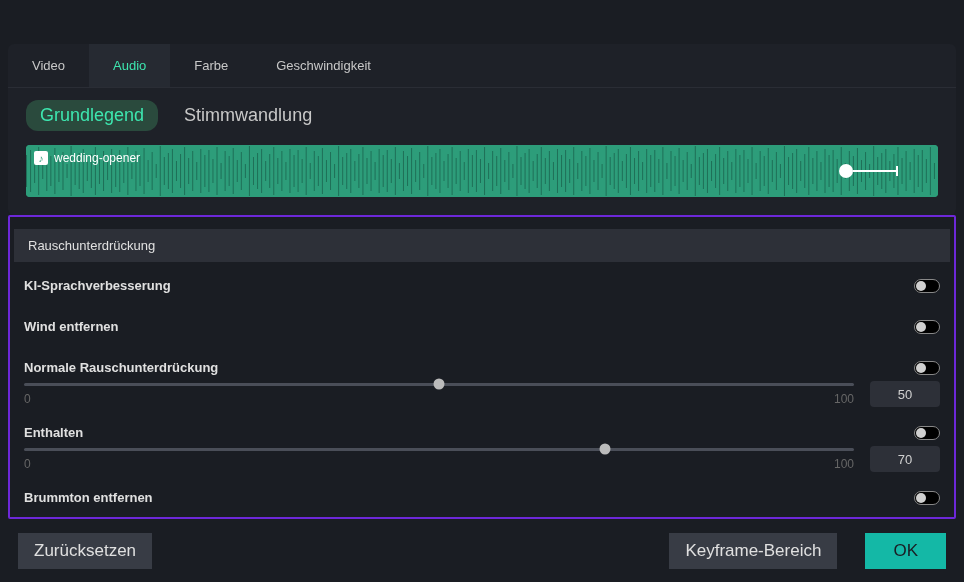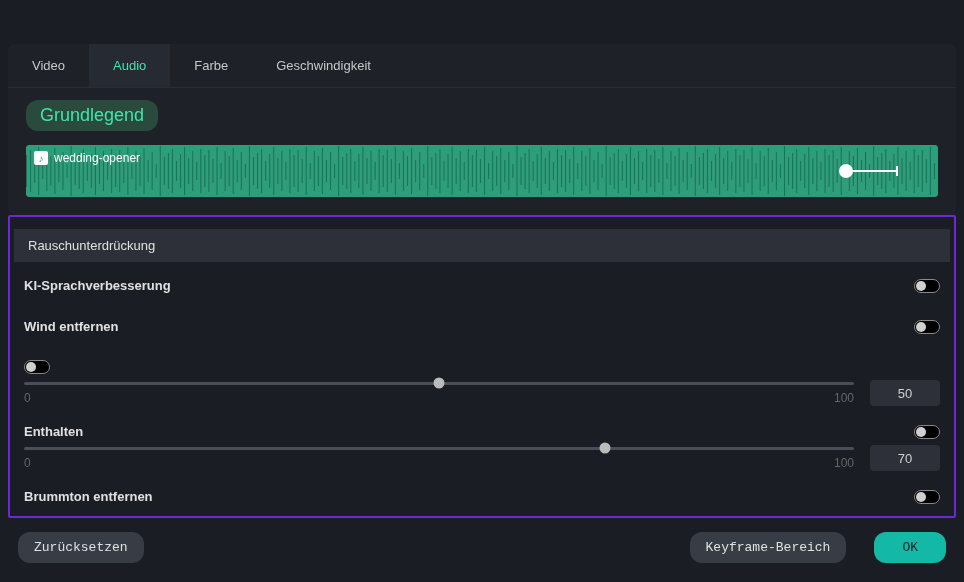--- a/index.html
+++ b/index.html
@@ -195,24 +195,23 @@
   display: flex;
   justify-content: space-between;
   align-items: center;
   padding: 14px 18px 10px;
 }
 .btn {
   background: #383c45;
   border: none;
   color: #e0e0e0;
   padding: 8px 16px;
-  border-radius: 12px;
-  font-size: 13px;
+  border-radius: 0;
+  font-size: 17px;
   cursor: pointer;
-  font-family: Liberation Mono, monospace;
 }
 .btn-primary {
   background: #14b8a6;
   color: #1a1d23;
   padding: 8px 28px;
 }
 .footer-right { display: flex; gap: 28px; }
 .spacer-14 { height: 14px; }
 .spacer-8 { height: 8px; }
 </style>
@@ -222,20 +221,21 @@
 <div class="outer">
   <div class="tabs-main">
     <div class="tab-main">Video</div>
     <div class="tab-main active">Audio</div>
     <div class="tab-main">Farbe</div>
     <div class="tab-main">Geschwindigkeit</div>
   </div>
 
   <div class="subtabs">
     <div class="subtab active">Grundlegend</div>
+    <div class="subtab">Stimmwandlung</div>
   </div>
 
   <div class="waveform-container">
     <svg class="wave-svg" viewBox="0 0 900 52" preserveAspectRatio="none">
       <rect width="900" height="52" fill="#2d9d7a"></rect>
       <g fill="#1f7058">
 
         <rect x="0" y="10" width="1" height="32"></rect>
           <rect x="4" y="5" width="1" height="42"></rect>
           <rect x="8" y="14" width="1" height="24"></rect>
@@ -484,20 +484,21 @@
   </div>
   <div class="spacer-14"></div>
 
   <div class="control-row">
     <span class="control-label">Wind entfernen</span>
     <span class="toggle"></span>
   </div>
   <div class="spacer-14"></div>
 
   <div class="control-row">
+    <span class="control-label">Normale Rauschunterdrückung</span>
     <span class="toggle"></span>
   </div>
   <div class="slider-container">
     <div class="slider-track-wrap">
       <div class="slider-track">
         <div class="slider-thumb" style="left:50%"></div>
       </div>
       <div class="slider-ticks">
         <span>0</span>
         <span>100</span>

